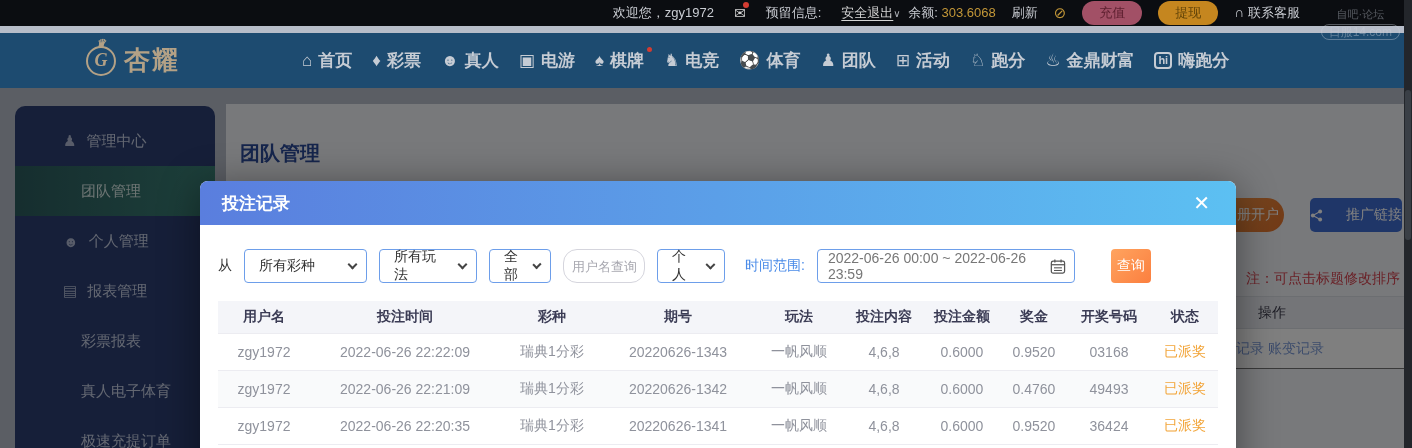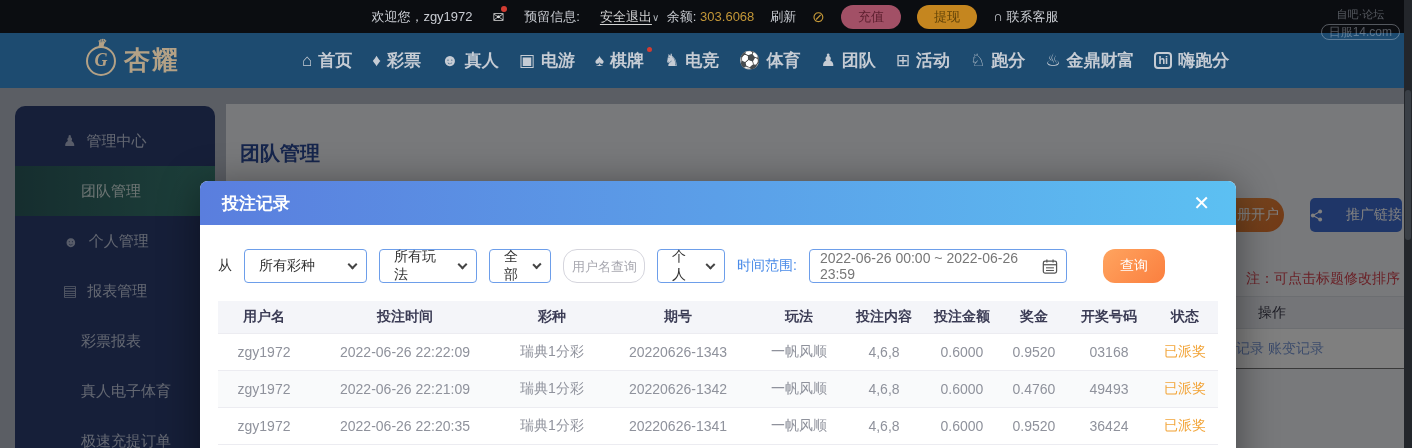--- a/index.html
+++ b/index.html
@@ -1,21 +1,21 @@
 <!DOCTYPE html>
 <html><head>
 <meta charset="utf-8">
 <style>
   * { margin:0; padding:0; box-sizing:border-box; }
   html,body { width:1412px; height:448px; overflow:hidden; position:relative;
     font-family:"Liberation Sans","DejaVu Sans",sans-serif; background:#b7bdc9; }
 
   
-  .topbar { position:absolute; left:0; top:0; width:1412px; height:33px; background:#0b0d11;
-    display:flex; align-items:center; justify-content:center; color:#c9ccd2; font-size:13px; z-index:20; }
+  .topbar { position:absolute; left:0; top:0; width:1412px; height:26px; background:#0b0d11;
+    display:flex; align-items:center; justify-content:flex-end; color:#c9ccd2; font-size:13px; z-index:20; }
   .tb-left { display:flex; align-items:center; gap:20px; margin-left:130px; }
   .tb-right { display:flex; align-items:center; gap:16px; margin-right:112px; }
   .mail-wrap { position:relative; font-size:14px; color:#d8d8d8; }
   .mail-badge { position:absolute; right:-3px; top:-3px; width:6px; height:6px; border-radius:50%; background:#d23c32; }
   .logout { text-decoration:underline; text-underline-offset:3px; color:#d4d4d4; }
   .balance-val { color:#c39738; }
   .chev { font-size:10px; color:#aeb2b8; margin-right:4px; }
   .eye-icon { color:#c39738; font-size:15px; }
   .pill { border:none; border-radius:12px; padding:3px 17px; font-size:13px; cursor:pointer; }
   .pill.recharge { background:#a25066; color:#5e2030; }
@@ -75,31 +75,31 @@
   .modal { position:absolute; left:200px; top:181px; width:1036px; height:400px; z-index:60;
     border-radius:8px 8px 0 0; box-shadow:0 6px 40px rgba(0,0,0,.45); background:#fff; }
   .modal-header { height:44px; border-radius:8px 8px 0 0; background:linear-gradient(90deg,#5a7ede,#5cc0f2);
     display:flex; align-items:center; justify-content:space-between; padding:0 26px 0 22px; }
   .modal-title { color:#fff; font-size:17px; font-weight:bold; }
   .modal-close { color:#fff; font-size:20px; font-weight:bold; cursor:pointer; line-height:1; }
   .modal-body { padding:24px 18px 0 18px; }
 
   .filters { display:flex; align-items:center; gap:12px; }
   .f-label { font-size:14px; color:#333; }
-  .f-label.time { color:#4a8be8; margin-left:0; }
+  .f-label.time { color:#4a8be8; margin-left:8px; }
   .sel { height:34px; border:1px solid #6d9eea; border-radius:4px; background:#fff; display:flex;
     align-items:center; justify-content:space-between; padding:0 10px 0 14px; font-size:14px; color:#333; cursor:pointer; }
   .sel .chevron { width:7px; height:7px; border-right:2px solid #444; border-bottom:2px solid #444;
     transform:rotate(45deg); margin-top:-4px; margin-left:10px; }
   .w1{width:123px}.w2{width:98px}.w3{width:62px}.w4{width:68px}
   .f-input { width:82px; height:34px; border:1px solid #d5d5dd; border-radius:14px; padding:0 8px; font-size:13px; color:#333; }
   .f-input::placeholder { color:#a8a8b0; }
   .date-box { width:258px; height:34px; border:1px solid #6d9eea; border-radius:4px; display:flex;
     align-items:center; justify-content:space-between; padding:0 8px 0 10px; font-size:14px; color:#777; cursor:pointer; }
-  .query-btn { width:62px; height:34px; margin-left:24px; border:none; border-radius:12px; color:#fff;
+  .query-btn { width:40px; height:34px; margin-left:24px; border:none; border-radius:4px; color:#fff;
     font-size:14px; background:linear-gradient(135deg,#ffa45f,#fb7f3f); cursor:pointer; }
 
   .btable { margin-top:18px; width:1000px; font-size:14px; }
   .thead,.tr { display:grid; grid-template-columns:92px 190px 104px 148px 94px 76px 80px 64px 86px 66px; }
   .thead { height:32px; background:#f4f5f9; }
   .thead .th { display:flex; align-items:center; justify-content:center; font-weight:bold; color:#3b3c55; }
   .tr { height:37px; border-top:1px solid #ececf1; background:#fff; }
   .tr.alt { background:#f9fafb; }
   .tr .td { display:flex; align-items:center; justify-content:center; color:#8f929c; }
   .tr .td.status { color:#f2a53a; }

